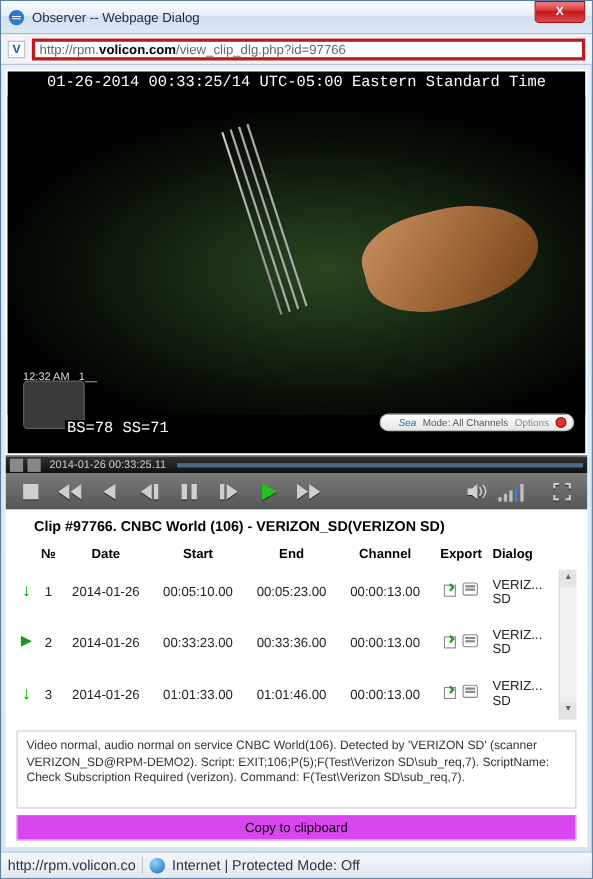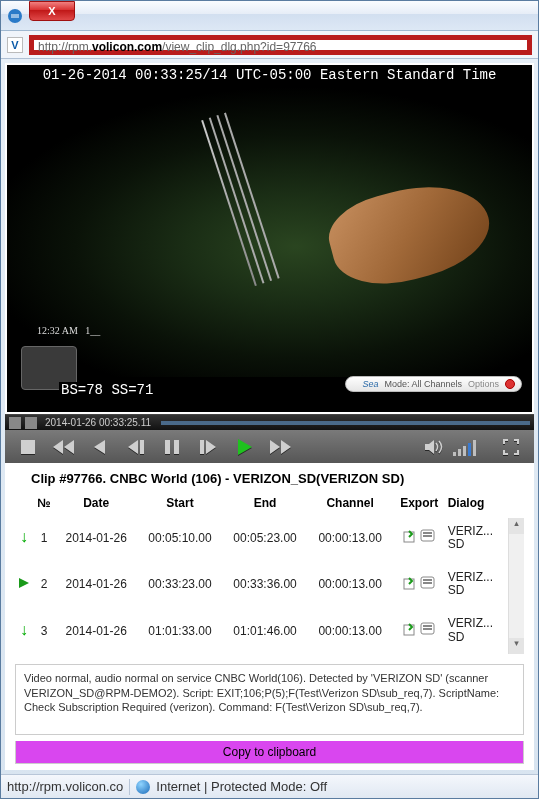--- a/index.html
+++ b/index.html
@@ -66,21 +66,21 @@
   .favicon {
     width: 16px; height: 16px;
     background: #fff;
     border: 1px solid #bbb;
     margin-right: 6px;
     display: flex; align-items:center; justify-content:center;
     color:#0a5aa8; font-weight:bold; font-size:11px;
   }
   .url-input {
     flex: 1;
-    border: 5px solid #b91c1c;
+    border: 3px solid #b91c1c;
     height: 20px;
     background: #fff;
     font-size: 12px;
     padding: 0 4px;
     color: #333;
   }
   .url-input .vol { font-weight: bold; color:#000; }
   .url-input .rest { color:#666; }
   .content {
     flex: 1;
@@ -115,22 +115,22 @@
     background:linear-gradient(180deg,#ccc,#888); transform:rotate(-18deg);
     box-shadow: 8px 0 0 #aaa, 16px 0 0 #aaa, 24px 0 0 #aaa;
   }
   .food-scene::after{
     content:""; position:absolute; right:8%; top:35%; width:160px; height:90px;
     background:linear-gradient(135deg,#c89060 0%, #a06838 50%, #704018 100%);
     border-radius:40% 60% 50% 50%;
     transform:rotate(-15deg);
   }
   .clock-overlay {
-    position:absolute; left:14px; bottom:76px;
-    color:#ddd; font-size:10px; font-family:Liberation Serif, serif;margin-left:16px;
+    position:absolute; left:14px; bottom:64px;
+    color:#ddd; font-size:10px; font-family:Liberation Sans, sans-serif;
   }
   .thumb-box {
     position:absolute; left:14px; bottom:22px;
     width:56px; height:44px;
     background:#3a3a3a; border:1px solid #666; border-radius:4px;
   }
   .overlay-lower {
     position:absolute; left:52px; bottom:14px;
     color:#fff; font-family:"Courier New", monospace; font-size:14px;
     line-height:16px;
@@ -223,20 +223,21 @@
 
 <div class="window">
 
   <div class="titlebar">
     <span class="title-icon">
       <svg width="16" height="16" viewBox="0 0 16 16">
           <circle cx="8" cy="8" r="7" fill="#2a7ac8"></circle>
           <path d="M4 7h8M4 9h8" stroke="#fff" stroke-width="1"></path>
         </svg>
     </span>
+    <span class="title-text">Observer -- Webpage Dialog</span>
     <div class="close-btn">X</div>
   </div>
 
   <div class="addrbar">
     <span class="favicon">V</span>
     <div class="url-input">
       <span class="rest">http://rpm.</span><span class="vol">volicon.com</span><span class="rest">/view_clip_dlg.php?id=97766</span>
     </div>
   </div>
 

